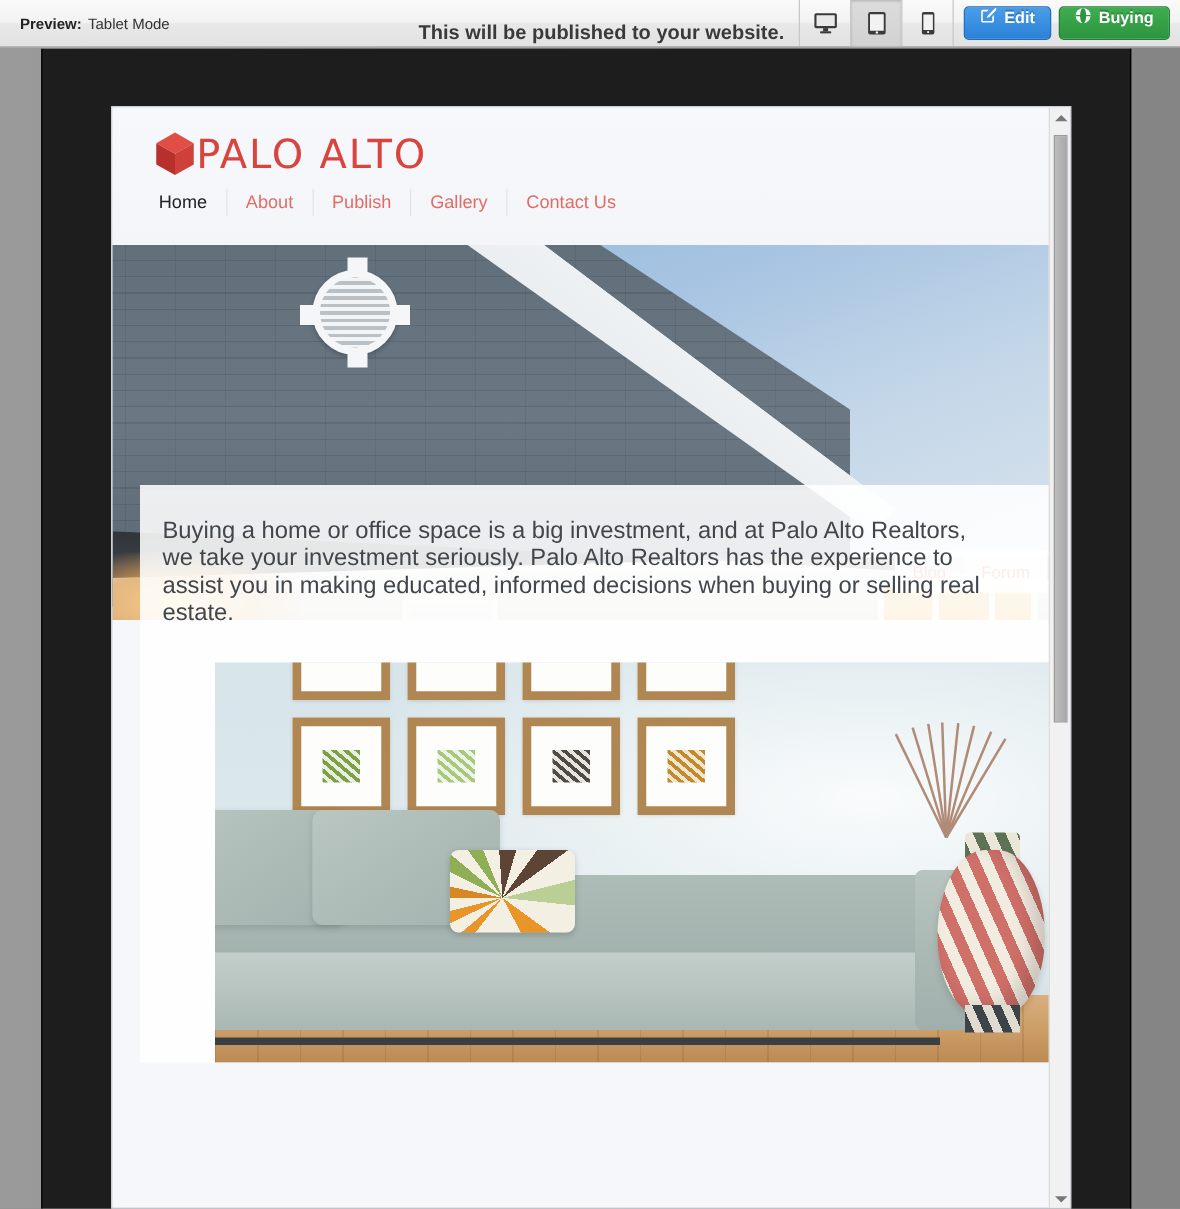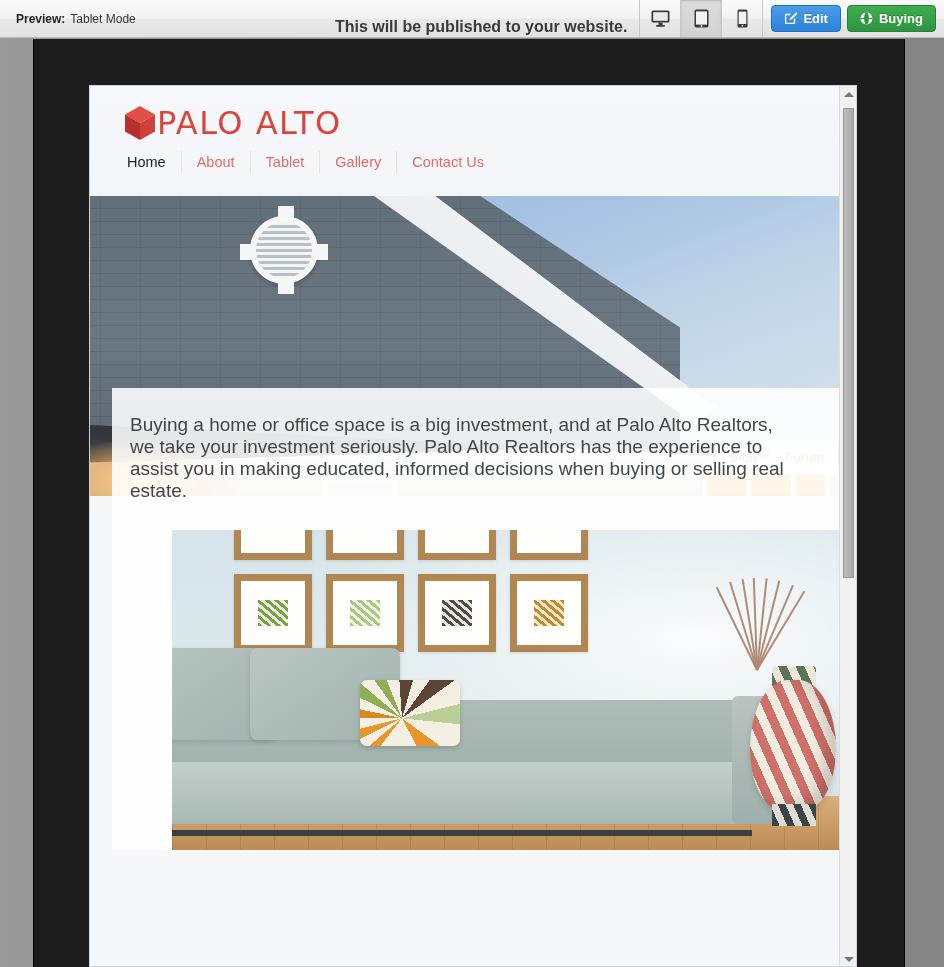--- a/index.html
+++ b/index.html
@@ -73,21 +73,21 @@
 
   .btn-group {
     display: flex;
     align-items: center;
     gap: 6px;
     padding: 0 8px 0 8px;
   }
 
   .tb-btn {
     display: inline-flex;
-    align-items: center;
+    align-items: flex-start;
     gap: 6px;
     height: 27px;
     padding: 0 12px;
     border-radius: 4px;
     font-size: 13px;
     font-weight: bold;
     color: #fff;
     cursor: pointer;
     border: 1px solid rgba(0,0,0,.22);
     text-shadow: 0 -1px 0 rgba(0,0,0,.22);
@@ -528,21 +528,21 @@
               <path d="M2 9.5 17 18v17L2 26.5z" fill="#b8302b"></path>
               <path d="M32 9.5 17 18v17l15-8.5z" fill="#d0403a"></path>
             </svg>
           </span>
           <span class="logo-text">PALO ALTO</span>
         </div>
 
         <div class="nav">
           <div class="nav-item active">Home</div>
           <div class="nav-item">About</div>
-          <div class="nav-item">Tablet</div>
+          <div class="nav-item">Publish</div>
           <div class="nav-item">Gallery</div>
           <div class="nav-item">Contact Us</div>
         </div>
       </div>
 
       <div class="hero">
         <div class="hero-photo">
           <div class="sky"></div>
           <div class="gable"></div>
           <div class="roof-edge"></div>

